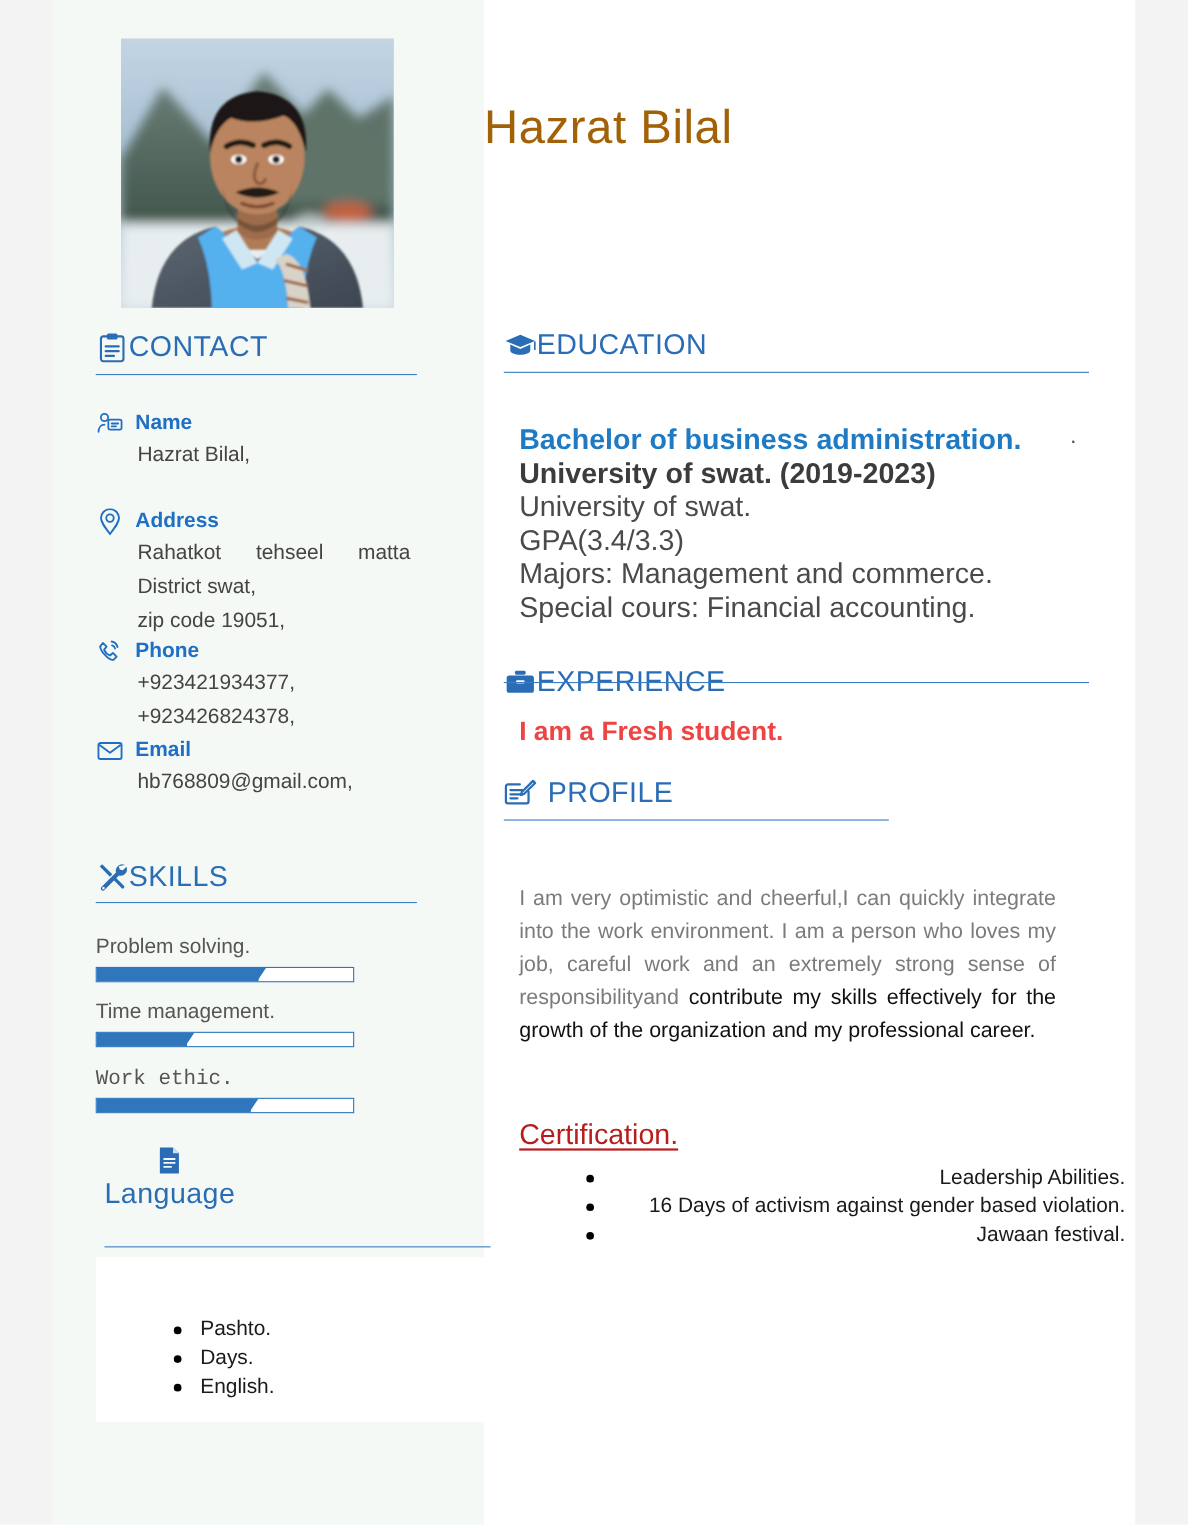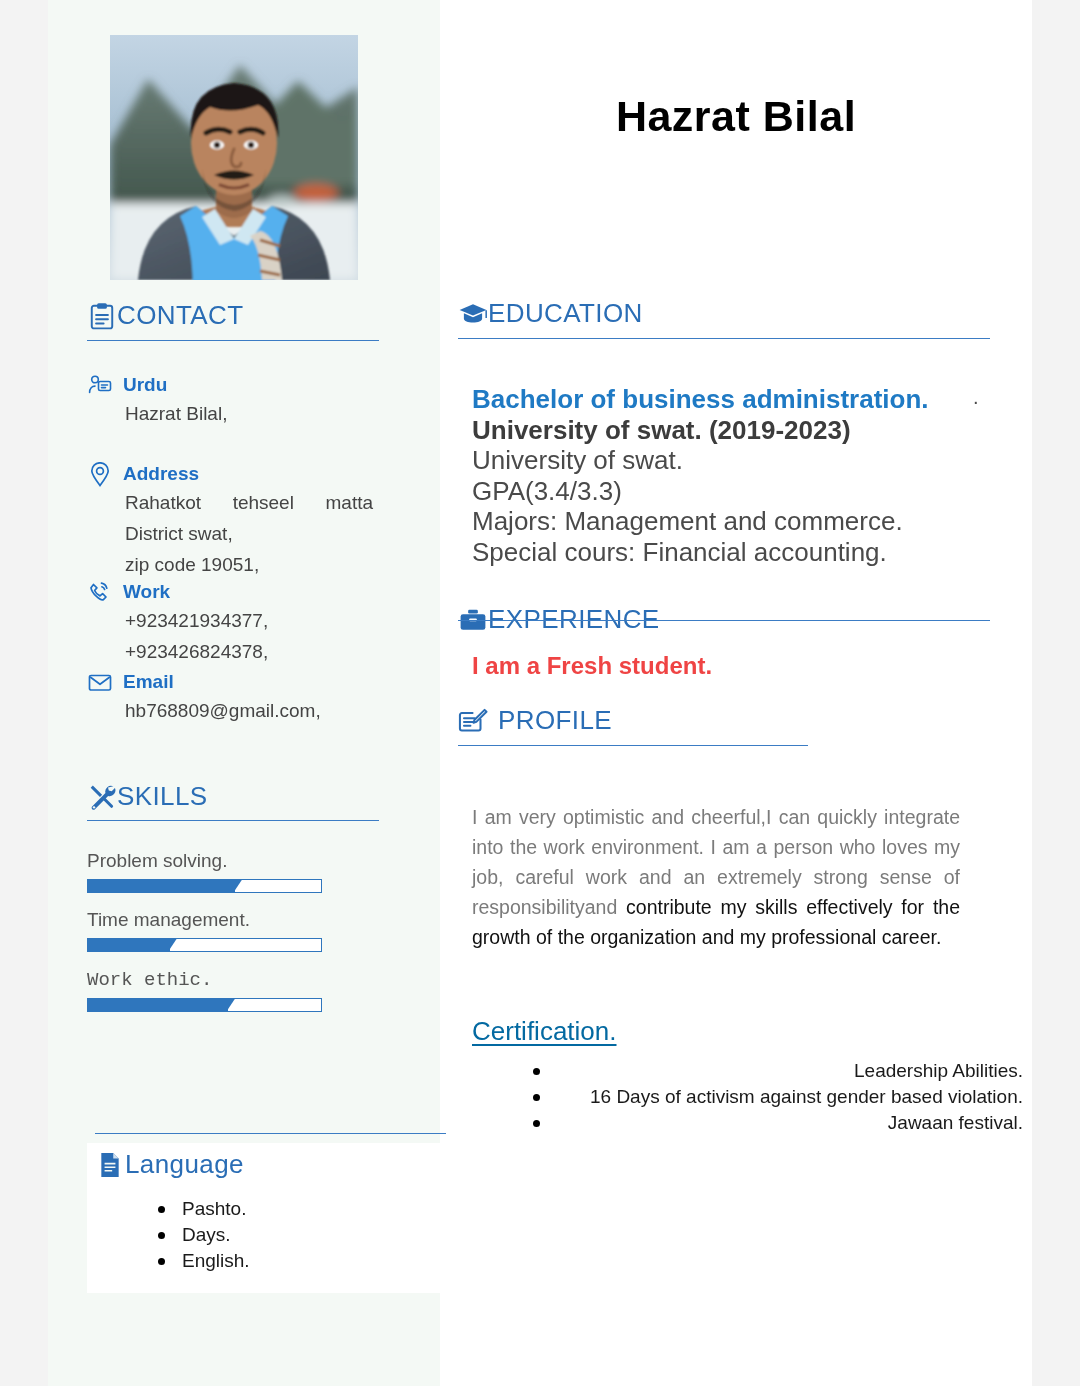--- a/index.html
+++ b/index.html
@@ -96,22 +96,22 @@
     font-size:19px;color:#1a1a1a;line-height:26px;
   }
   ul.bul li::before{
     content:"";position:absolute;left:30px;top:10px;
     width:7px;height:7px;border-radius:50%;background:#000;
   }
 
   
   .name{
     position:absolute;left:392px;top:92px;width:592px;
-    text-align:center;color:#000000;
-    font-size:43px;font-weight:700;letter-spacing:.5px;
+    text-align:left;color:#a16207;
+    font-size:43px;font-weight:400;letter-spacing:.5px;
   }
   .subtitle{
     position:absolute;left:392px;top:162px;width:592px;
     text-align:center;color:#222;font-size:20px;
   }
   .edu-line{font-size:26px;line-height:30.5px;}
   .edu-line.hl{color:#1f7ac4;font-weight:bold;}
   .edu-line.bold{color:#3c3c3c;font-weight:bold;}
   .edu-line.norm{color:#4a4a4a;}
   .stray-dot{position:absolute;left:925px;top:386px;color:#4a4a4a;font-size:20px;}
@@ -123,21 +123,21 @@
   .profile-p{
     position:absolute;left:424px;top:782px;width:488px;
     font-size:19.5px;line-height:30px;
     text-align:justify;
     color:#7b7b7b;
   }
   .profile-p .dark{color:#111;}
 
   .cert-title{
     position:absolute;left:424px;top:1016px;
-    color:#0369a1;font-size:26px;
+    color:#b91c1c;font-size:26px;
     text-decoration:underline;text-underline-offset:4px;
     text-decoration-thickness:1.6px;
   }
   .cert-list{position:absolute;left:455px;top:1058px;width:520px;text-align:right;}
   .cert-list li{font-size:17px;line-height:26px;color:#111;padding-left:52px;}
   .cert-list li::before{left:28px;top:9px;width:6px;height:6px;}
 
   .lang-list{position:absolute;left:80px;top:1196px;}
   .lang-list li{font-size:18px;line-height:26px;}
 </style>
@@ -233,21 +233,21 @@
   <div class="cnt-item" style="left:39px;top:372px;">
     <div class="cnt-lbl">
       <span class="ico">
         <svg width="24" height="22" viewBox="0 0 24 22" fill="none" stroke="#1f6fc4" stroke-width="1.6">
           <circle cx="7" cy="5.5" r="3.3"></circle>
           <path d="M1.6 18.5c0-4 2.4-6.4 5.4-6.4" stroke-linecap="round"></path>
           <rect x="10.5" y="7.5" width="12" height="9" rx="1.6"></rect>
           <path d="M13.5 11h6M13.5 13.6h4" stroke-linecap="round"></path>
         </svg>
       </span>
-      <span>Urdu</span>
+      <span>Name</span>
     </div>
     <div class="cnt-val">Hazrat Bilal,</div>
   </div>
 
   <div class="cnt-item" style="left:39px;top:461px;">
     <div class="cnt-lbl">
       <span class="ico">
         <svg width="22" height="25" viewBox="0 0 22 25" fill="none" stroke="#1f6fc4" stroke-width="1.7">
           <path d="M11 23.5c5.6-7.4 8.2-11 8.2-14.5a8.2 8.2 0 10-16.4 0c0 3.5 2.6 7.1 8.2 14.5z"></path>
           <circle cx="11" cy="9" r="3.4"></circle>
@@ -261,21 +261,21 @@
   </div>
 
   <div class="cnt-item" style="left:39px;top:579px;">
     <div class="cnt-lbl">
       <span class="ico">
         <svg width="24" height="24" viewBox="0 0 24 24" fill="none" stroke="#1f6fc4" stroke-width="1.7">
           <path d="M5.5 4.5l3.4 3.4-2.3 2.6c1 2.4 3 4.4 5.4 5.4l2.6-2.3 3.4 3.4-2.6 2.7C12 21 3.8 13 3 7.8z" stroke-linejoin="round"></path>
           <path d="M13.5 3.2c2.6.5 4.6 2.4 5.3 5M13.9 6.8c1.3.4 2.3 1.3 2.7 2.7" stroke-linecap="round"></path>
         </svg>
       </span>
-      <span>Work</span>
+      <span>Phone</span>
     </div>
     <div class="cnt-val">+923421934377,</div>
     <div class="cnt-val">+923426824378,</div>
   </div>
 
   <div class="cnt-item" style="left:39px;top:669px;">
     <div class="cnt-lbl">
       <span class="ico">
         <svg width="24" height="19" viewBox="0 0 24 19" fill="none" stroke="#1f6fc4" stroke-width="1.7">
           <rect x="1.5" y="2.5" width="21" height="14.5" rx="1.6"></rect>
@@ -313,21 +313,21 @@
         <i style="width: 35%;"></i>
       </div>
   </div>
   <div class="skill" style="top:969px;font-family:Liberation Mono, monospace;">
     <div class="skill-name">Work ethic.</div>
     <div class="bar">
         <i style="width: 60%;"></i>
       </div>
   </div>
 
-  <div class="sec-head" style="left:47px;top:1149px;">
+  <div class="sec-head" style="left:47px;top:1040px;flex-direction:column;">
     <span class="ico">
       <svg width="22" height="26" viewBox="0 0 20 24" fill="#2a6db5">
         <path d="M2 1h11l5 5v17H2z"></path>
         <path d="M13 1l5 5h-5z" fill="#cfe0f0"></path>
         <path d="M5 10h10v1.5H5zM5 13.3h10v1.5H5zM5 16.6h7v1.5H5z" fill="#f4f9f5"></path>
       </svg>
     </span>
     <span class="txt">Language</span>
   </div>
   <div class="rule" style="left:47px;top:1133px;width:351px;"></div>

